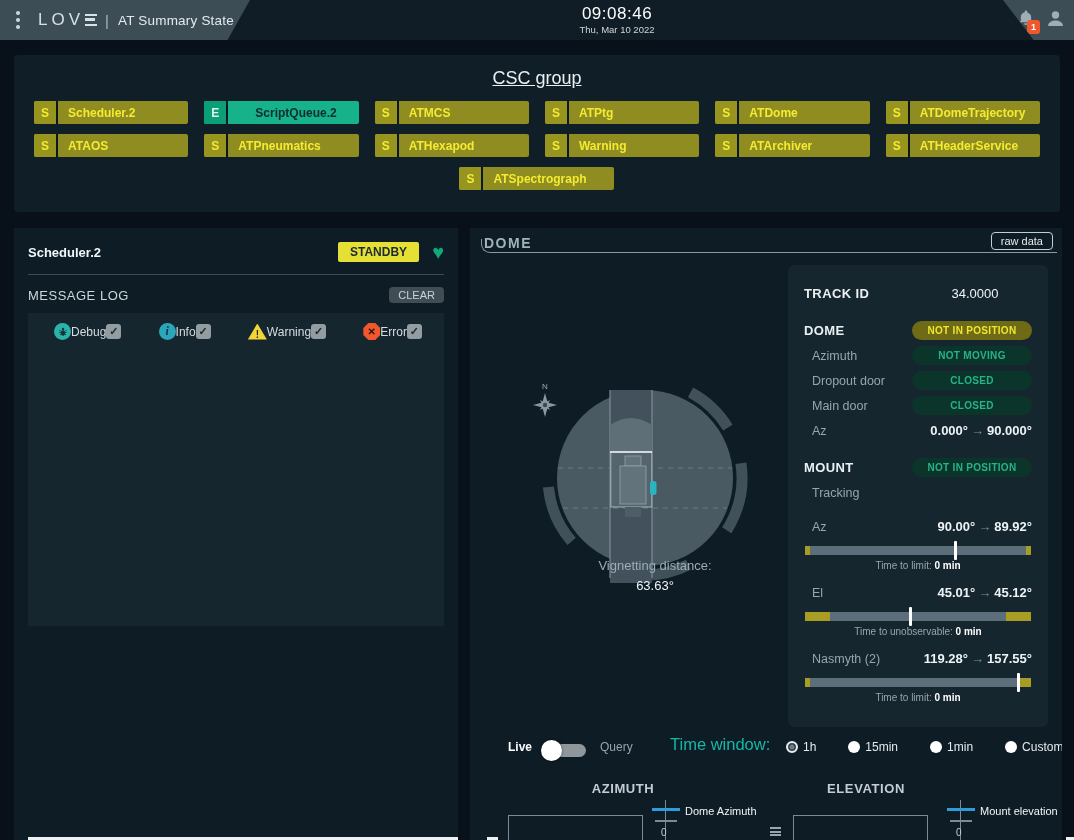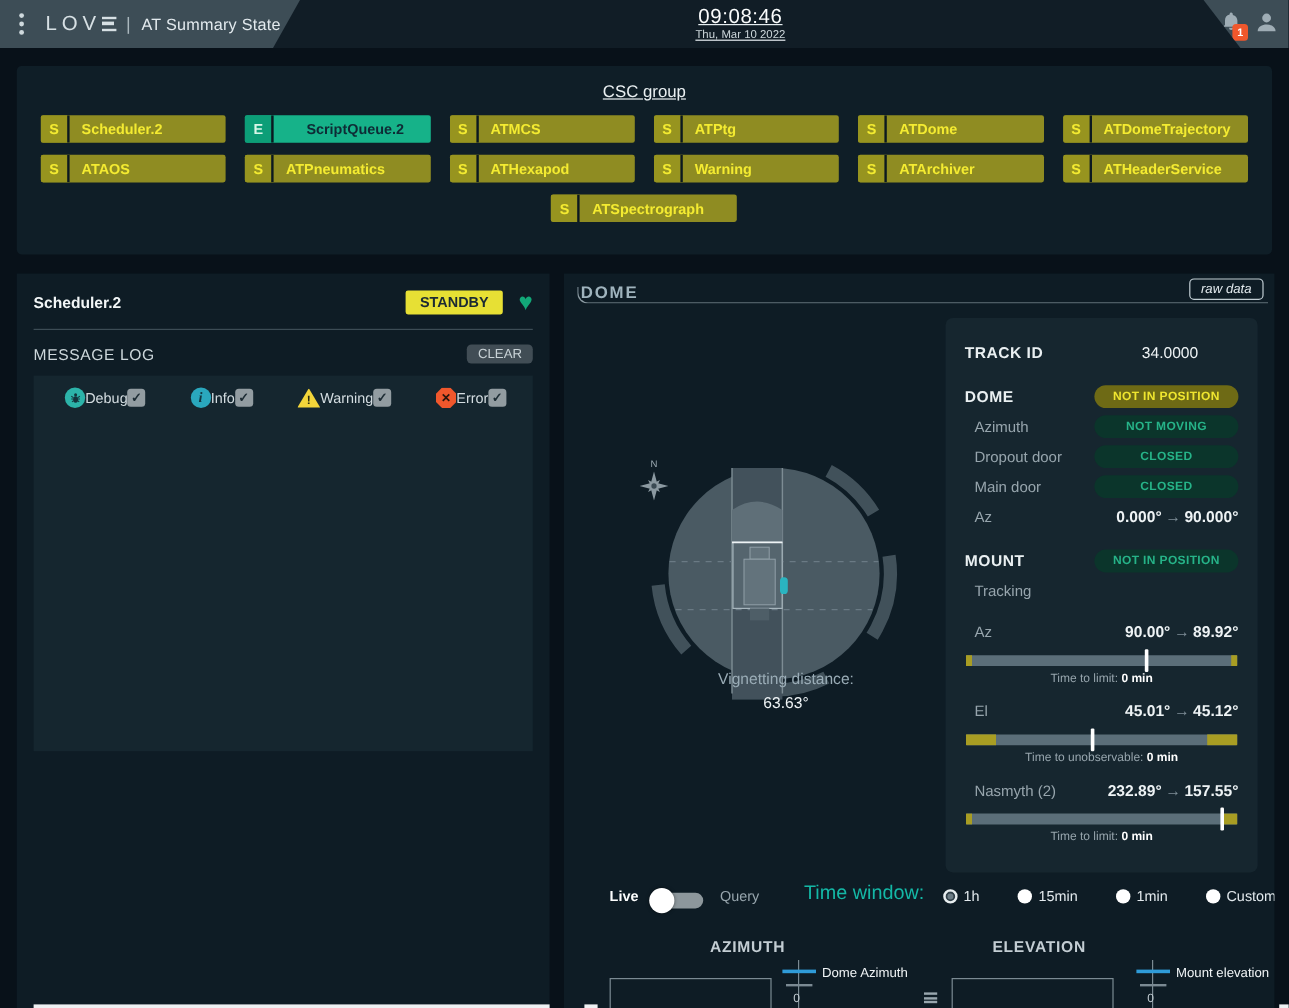--- a/index.html
+++ b/index.html
@@ -17,37 +17,37 @@
     background:#3d4d56; clip-path:polygon(0 0,100% 0,91% 100%,0 100%);
     display:flex; align-items:center;
   }
   .kebab { width:4px; height:4px; border-radius:50%; background:#cfd9dd; margin-left:16px;
     box-shadow:0 -7px 0 #cfd9dd, 0 7px 0 #cfd9dd; }
   .logo { margin-left:18px; color:#d7e0e4; font-size:17px; font-weight:400; letter-spacing:4px; display:flex; align-items:center; }
   .logo-e { display:inline-block; width:12px; height:12px; border-top:2.5px solid #d7e0e4; border-bottom:2.5px solid #d7e0e4; position:relative; margin-left:1px; }
   .logo-e::after { content:''; position:absolute; left:0; right:2px; top:2.2px; height:2.5px; background:#d7e0e4; }
   .logo-divider { color:#aab7bd; font-size:15px; margin:0 9px 0 8px; font-weight:300; }
   .page-title { color:#e3eaee; font-size:13.5px; letter-spacing:.2px; }
-  .clock { position:absolute; left:617px; top:4px; transform:translateX(-50%); text-align:center;text-decoration:underline; }
+  .clock { position:absolute; left:617px; top:4px; transform:translateX(-50%); text-align:center; }
   .clock .time { font-size:17px; color:#fbfdfd; letter-spacing:.5px; }
   .clock .date { font-size:9.5px; color:#ccd6da; margin-top:0px; }
   .topbar-right {
     position:absolute; right:0; top:0; width:96px; height:40px;
     background:#3d4d56; clip-path:polygon(26% 0,100% 0,100% 100%,58% 100%);
   }
   .bell { position:absolute; right:38px; top:8px; width:20px; height:20px; }
   .person { position:absolute; right:8px; top:8px; width:21px; height:21px; }
   .notif-badge {
     position:absolute; right:34px; top:20px; min-width:13px; height:14px;
     background:#f0572c; color:#fff; border-radius:3px; font-size:9px; font-weight:bold;
     display:flex; align-items:center; justify-content:center; padding:0 3px;
   }
   
   .csc-panel { position:absolute; left:14px; top:55px; width:1046px; height:157px; background:#0f1e27; border-radius:4px; }
-  .csc-title { padding-top:13px; text-align:center; font-size:14px; color:#eaf0f2; text-decoration:underline; }
+  .csc-title { padding-top:13px; text-align:center; font-size:18px; color:#eaf0f2; text-decoration:underline; }
   .csc-grid { display:grid; grid-template-columns:repeat(6,1fr); gap:10px 16px; margin:12px 20px 0; }
   .csc-btn { height:23px; display:flex; align-items:stretch; border-radius:2px; overflow:hidden; font-weight:bold; font-size:12px; cursor:pointer; }
   .csc-btn .csc-badge { width:24px; display:flex; align-items:center; justify-content:center; border-right:2px solid #0b1820; }
   .csc-btn .csc-label { display:flex; align-items:center; padding-left:10px; flex:1; }
   .csc-btn { background:#8f8c22; color:#f4eb31; }
   .csc-btn .csc-badge { background:#97941f; color:#f4eb31; }
   .csc-btn.enabled { background:#16b289; }
   .csc-btn.enabled .csc-label { color:#0e2b35;margin-left:17px; }
   .csc-btn.enabled .csc-badge { background:#0c9e77; color:#d8f7e8; }
   .csc-btn.centered { grid-column:1 / -1; justify-self:center; width:155px; }
@@ -73,21 +73,21 @@
   .warn-tri { width:19px; height:16px; background:#f3d53a; clip-path:polygon(50% 0,100% 100%,0 100%);
     color:#2b2b10; font-size:10px; font-weight:bold; display:flex; align-items:flex-end; justify-content:center; }
   .err-oct { width:17px; height:17px; background:#f0572c; clip-path:polygon(30% 0,70% 0,100% 30%,100% 70%,70% 100%,30% 100%,0 70%,0 30%);
     color:#27150d; font-size:10px; font-weight:bold; display:flex; align-items:center; justify-content:center; }
   
   .dome-panel { position:absolute; left:470px; top:228px; width:592px; height:612px; background:#0e1c25; overflow:hidden; }
   .dome-title { position:absolute; left:14px; top:7px; color:#9fb3bd; font-weight:bold; font-size:14px; letter-spacing:1.5px; }
   .dome-underline { position:absolute; left:11px; right:5px; top:11px; height:14px;
     border-bottom:1.5px solid #8b9aa2; border-left:1.5px solid #8b9aa2; border-bottom-left-radius:9px; }
   .raw-data-btn { position:absolute; right:9px; top:4px; background:transparent; border:1px solid #c2ced4; color:#e3eaee;
-    font-size:11px; padding:2px 9px; border-radius:4px; cursor:pointer;font-style:italic; }
+    font-size:11px; padding:2px 9px; border-radius:4px; cursor:pointer; }
   .dome-viz { position:absolute; left:30px; top:150px; }
   .vignetting { position:absolute; left:30px; top:330px; width:310px; text-align:center; }
   .vignetting .v-label { font-size:13px; color:#9aacb6; }
   .vignetting .v-value { font-size:13px; color:#eef3f5; margin-top:5px; }
   
   .dome-card { position:absolute; left:318px; top:37px; width:260px; height:462px; background:#16262f; border-radius:6px; padding:16px; }
   .card-row { display:flex; align-items:center; min-height:25px; }
   .card-label { flex:1; font-size:12.5px; color:#97a5ad; }
   .card-label.strong { color:#eaf0f2; font-weight:bold; font-size:13px; letter-spacing:.4px; }
   .card-row.sub .card-label { padding-left:8px; }
@@ -378,21 +378,21 @@
       </div>
       <div class="axis-caption">
         <span>Time to unobservable:</span> <b>0 min</b>
       </div>
     </div>
 
     <div class="axis">
       <div class="card-row sub">
         <span class="card-label">Nasmyth (2)</span>
         <span class="deg-value">
-          <span>232.89°</span><span class="arrow">→</span><span>157.55°</span>
+          <span>119.28°</span><span class="arrow">→</span><span>157.55°</span>
         </span>
       </div>
       <div class="slider">
         <span class="cap left" style="width:2%"></span>
         <span class="cap right" style="width:5%"></span>
         <span class="marker" style="left:94%"></span>
       </div>
       <div class="axis-caption">
         <span>Time to limit:</span> <b>0 min</b>
       </div>

